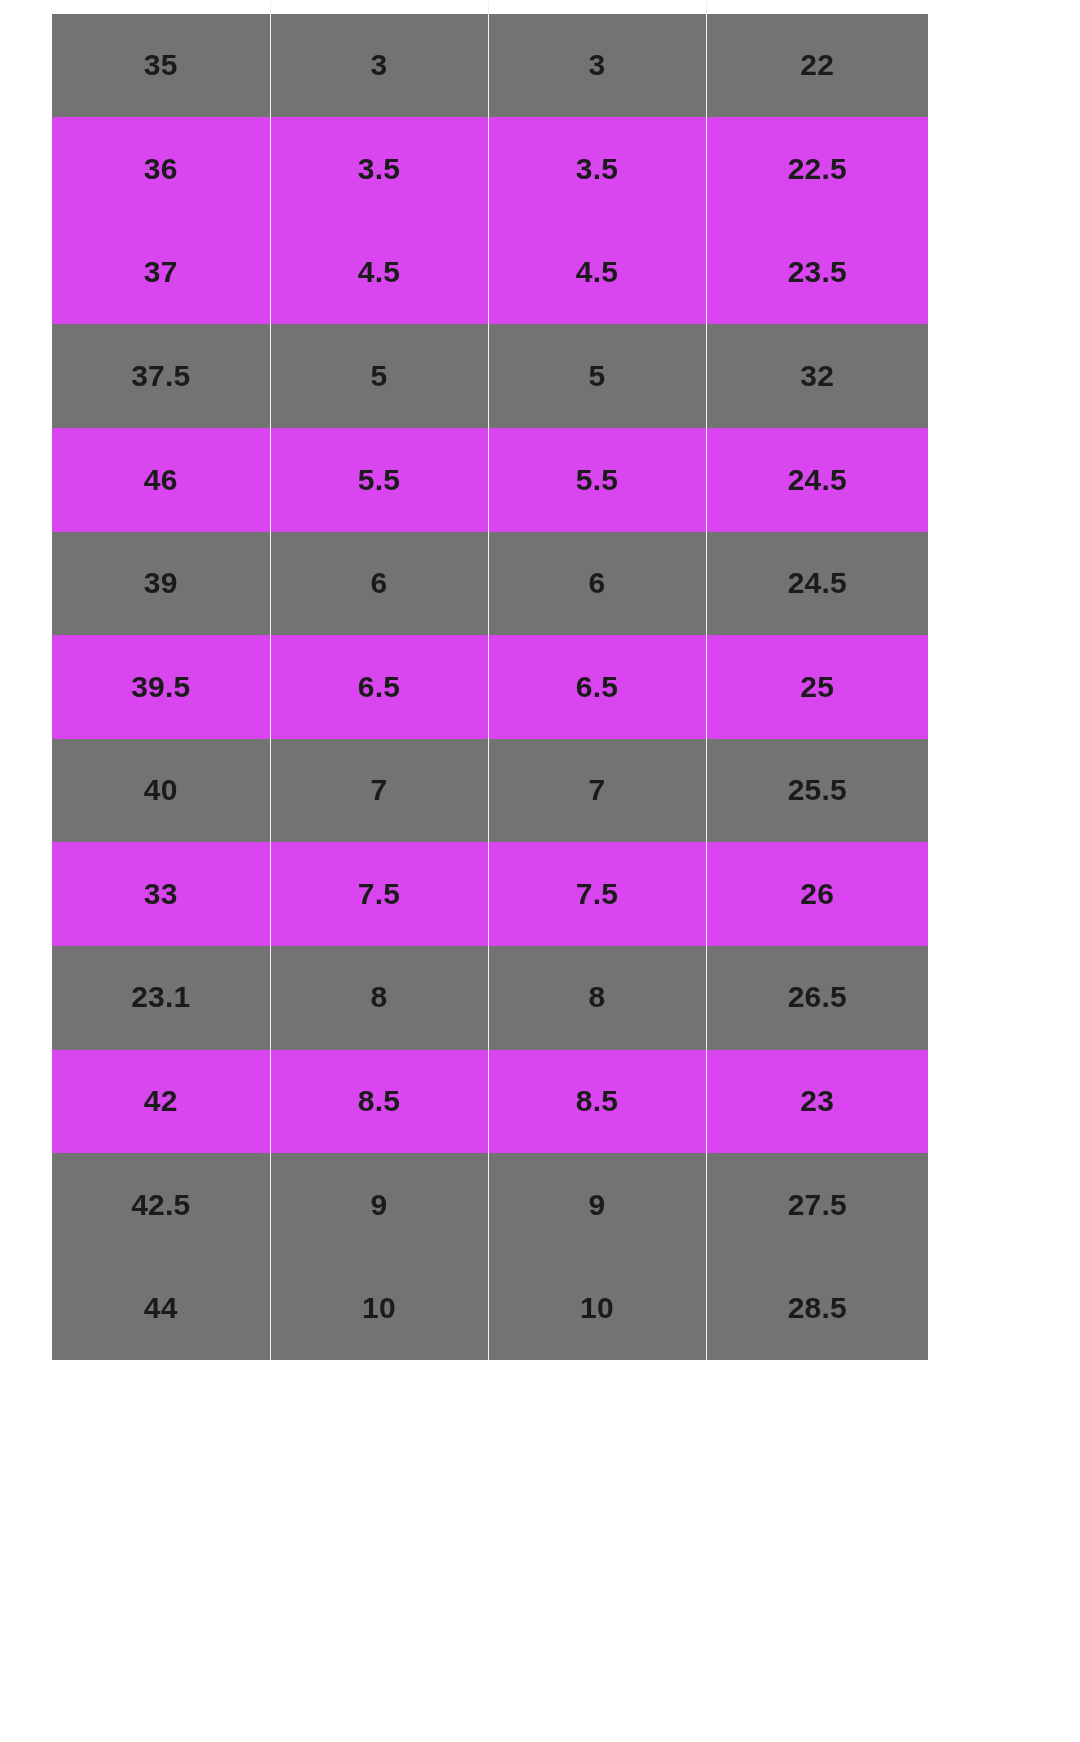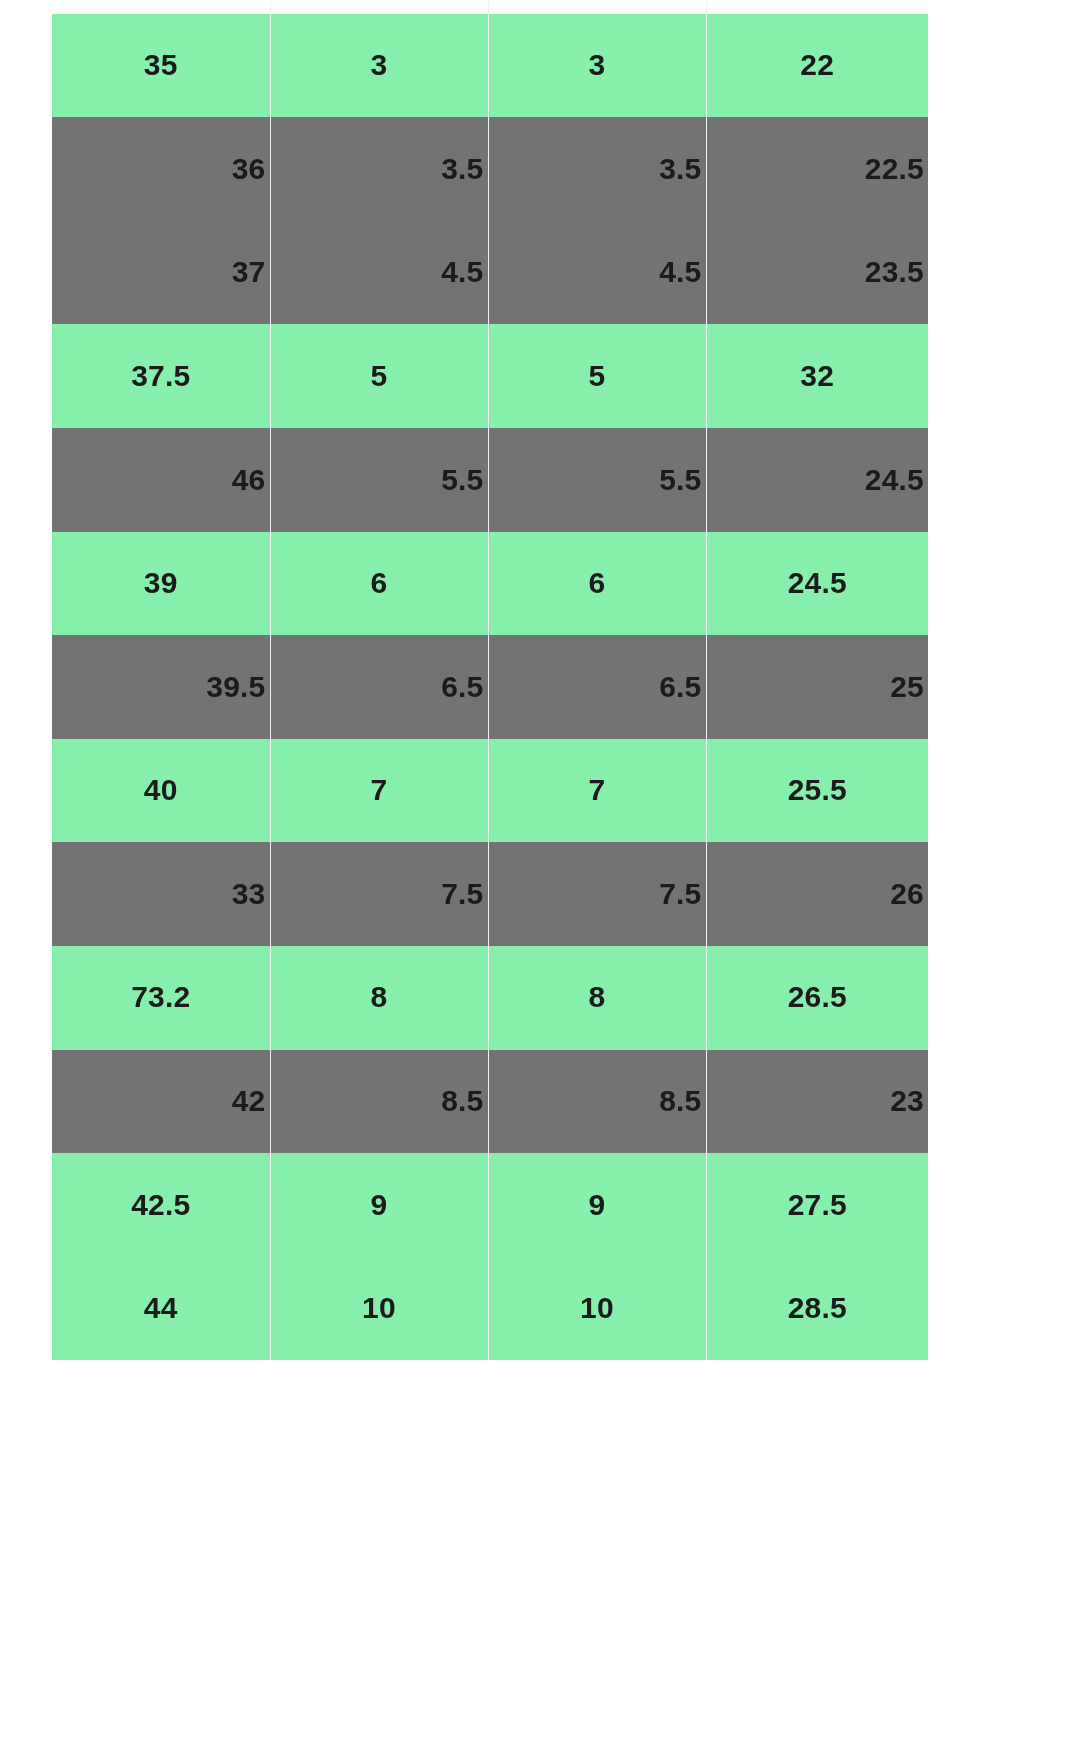--- a/index.html
+++ b/index.html
@@ -67,25 +67,24 @@
     color: #2a2a2a;
   }
 
   table.size-table th:last-child,
   table.size-table td:last-child {
     border-right: none;
   }
 
   
   table.size-table tbody tr.shaded td {
-    background: #86efac;
+    background: #737373;
   }
   table.size-table tbody tr.plain td {
-    background: #737373;
-    text-align: right;
+    background: #d946ef;
   }
   table.size-table thead tr th {
     background: #ffffff;
   }
 </style>
 </head>
 <body>
 
 <div id="size-chart">
   <div class="table-wrap">
@@ -153,21 +152,21 @@
             <td>7</td>
             <td>25.5</td>
           </tr>
           <tr class="plain">
             <td>33</td>
             <td>7.5</td>
             <td>7.5</td>
             <td>26</td>
           </tr>
           <tr class="shaded">
-            <td>73.2</td>
+            <td>23.1</td>
             <td>8</td>
             <td>8</td>
             <td>26.5</td>
           </tr>
           <tr class="plain">
             <td>42</td>
             <td>8.5</td>
             <td>8.5</td>
             <td>23</td>
           </tr>

